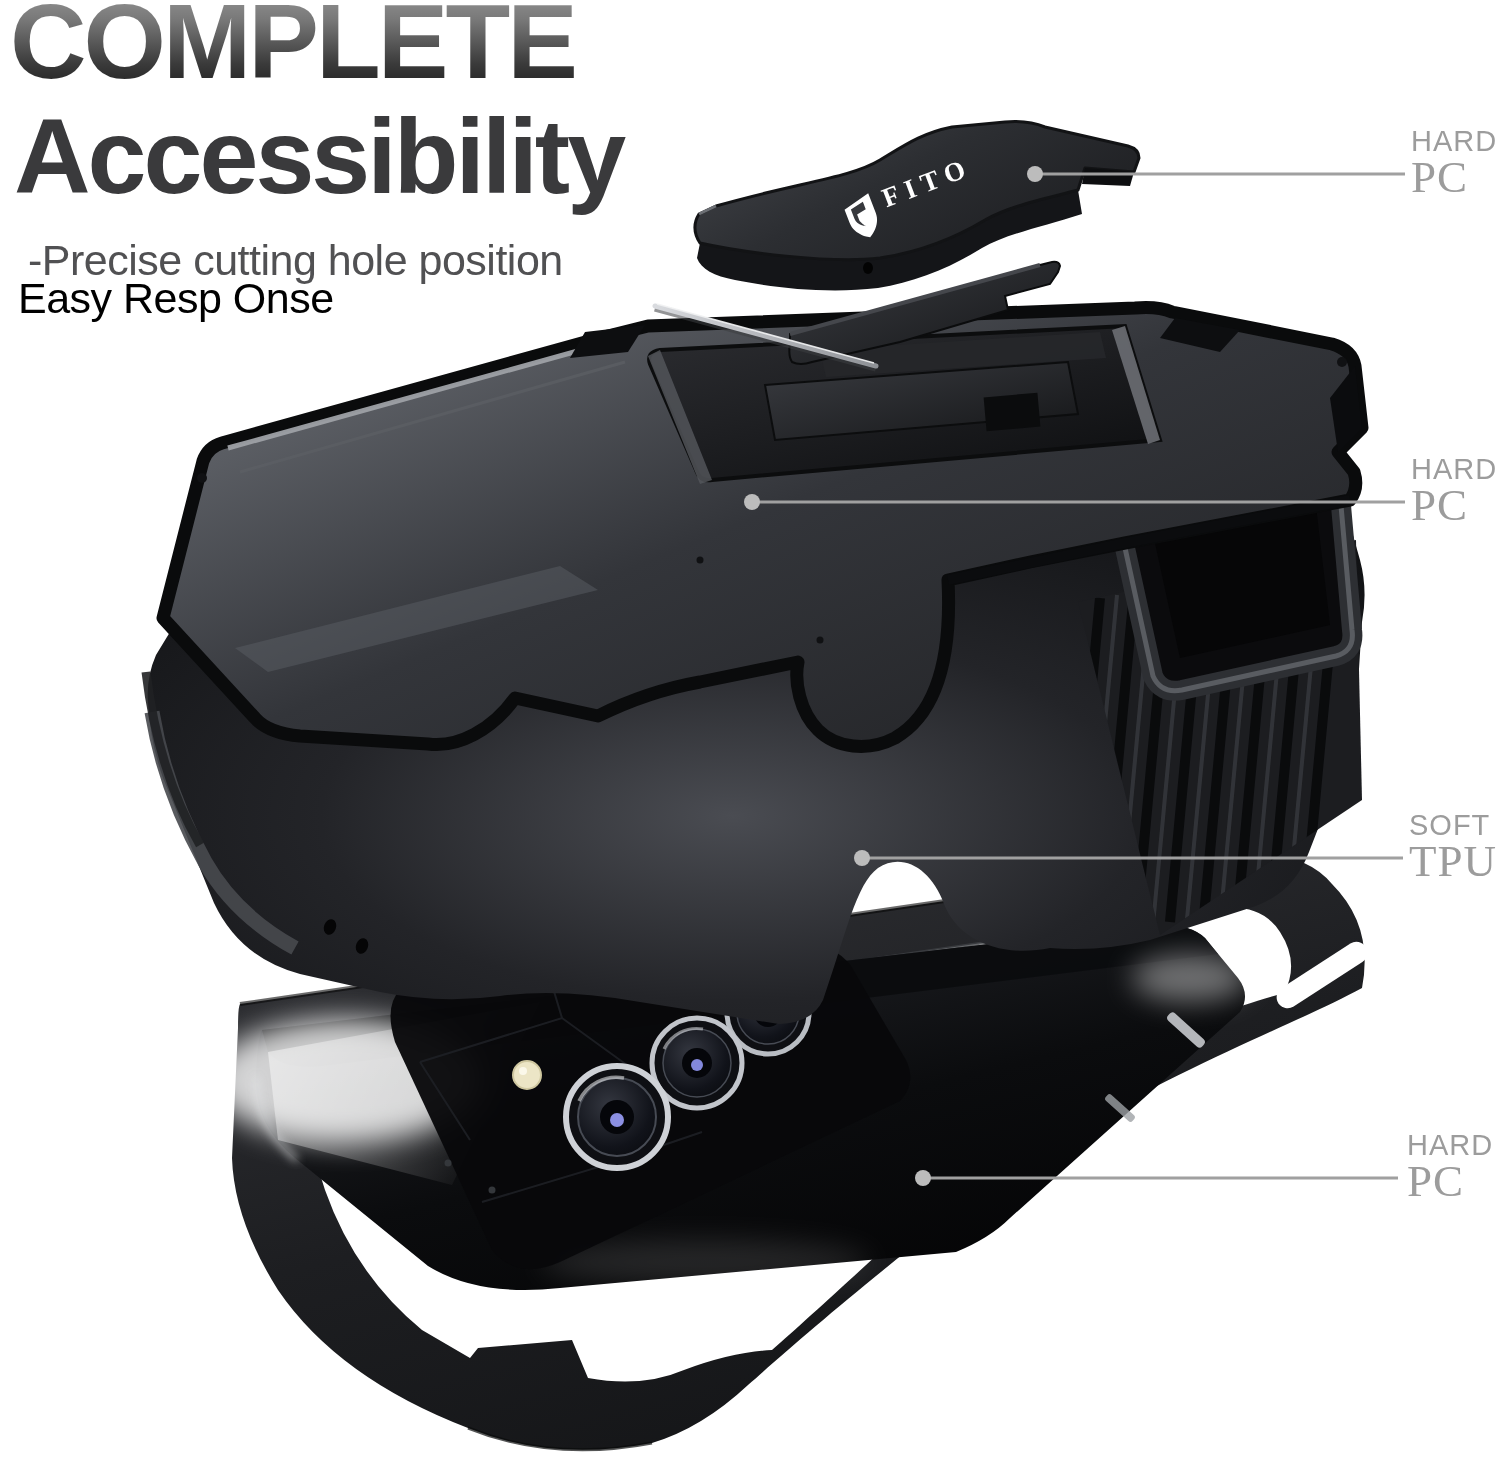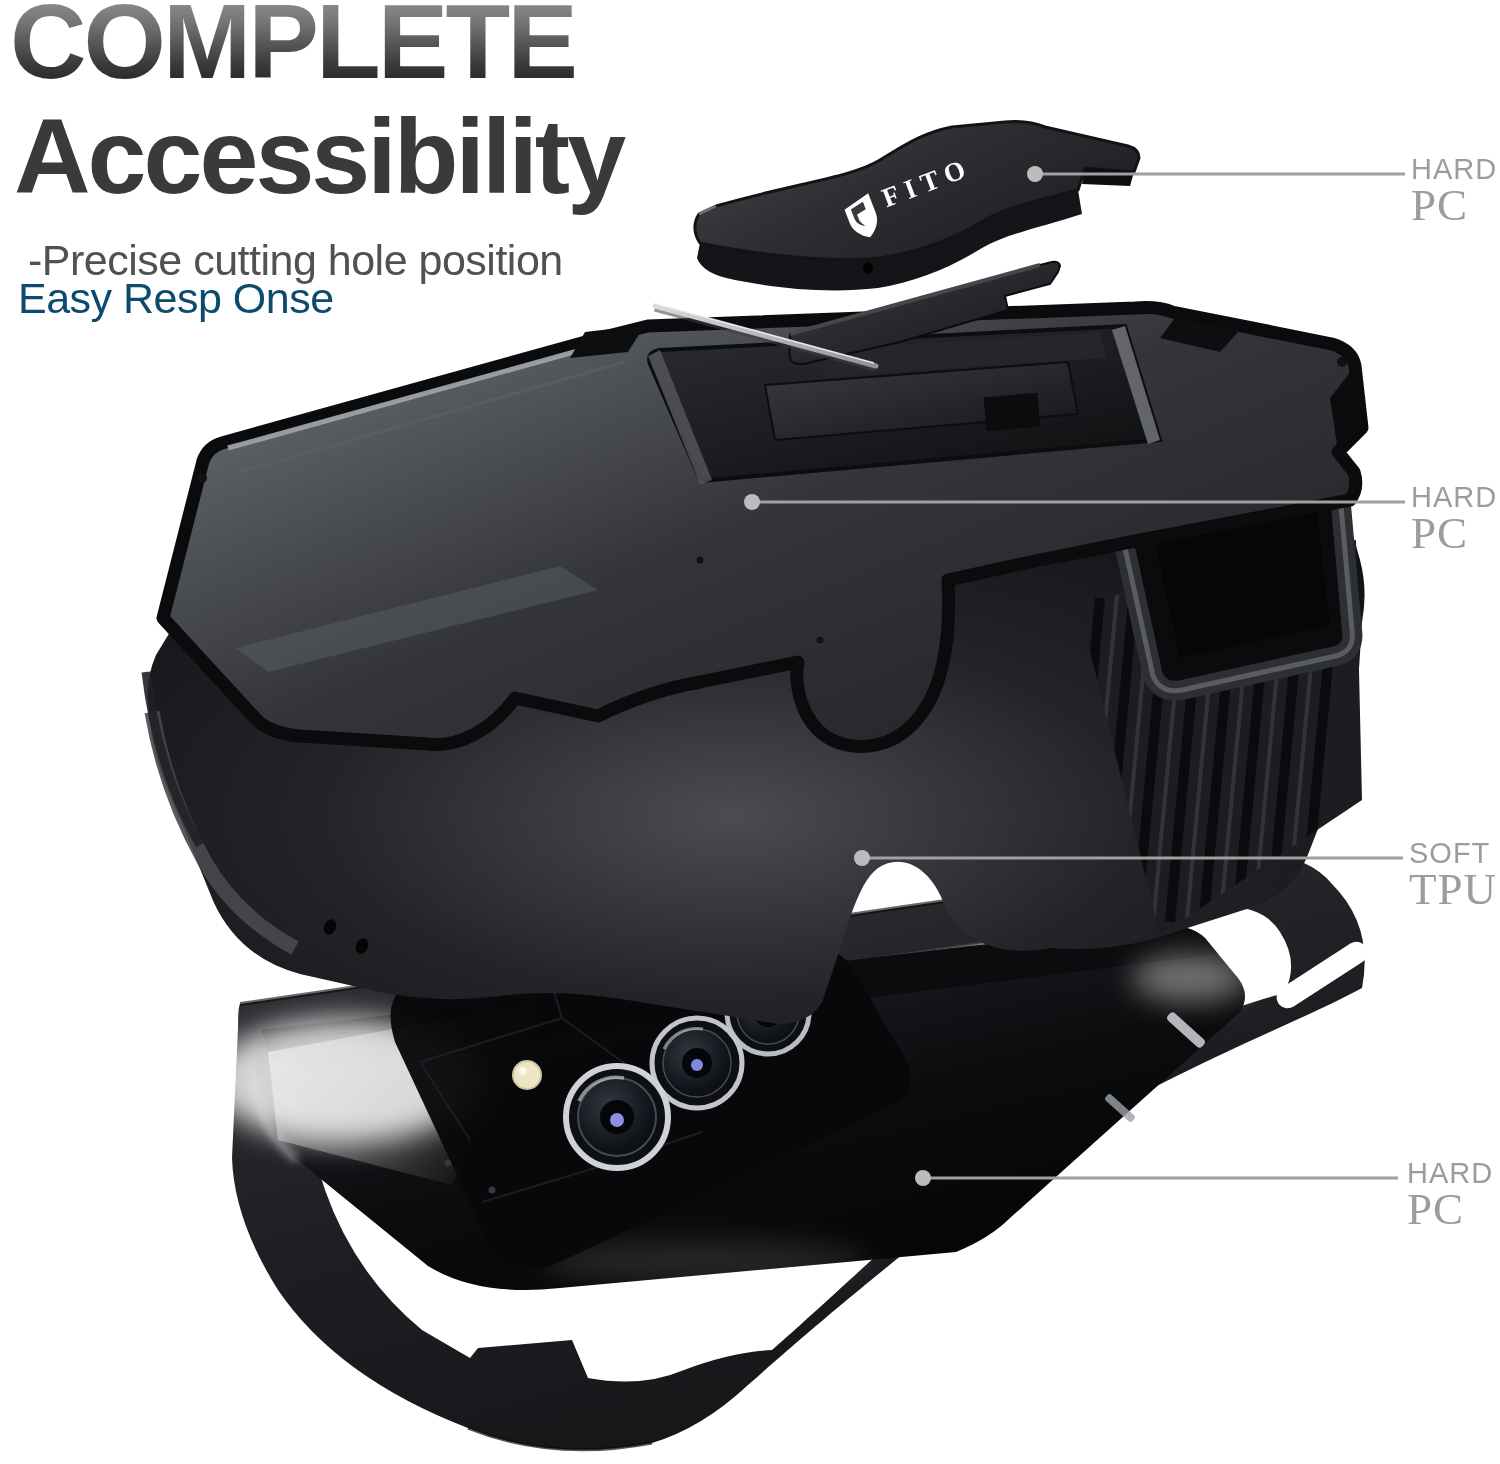--- a/index.html
+++ b/index.html
@@ -14,24 +14,24 @@
     font-weight:700;letter-spacing:-3px;color:#4a4a4a;white-space:nowrap;}
   @supports (-webkit-background-clip:text){
     .hero h1{background:linear-gradient(180deg,#979797 0%,#787878 30%,#3a3a3a 72%,#1d1d1d 100%);
       -webkit-background-clip:text;background-clip:text;color:transparent;}
   }
   .hero h2{position:absolute;left:0;top:99px;margin:4px;font-size:106px;line-height:1;
     font-weight:700;letter-spacing:-3px;color:#3a3a3c;white-space:nowrap;}
   .hero .sub1{position:absolute;left:0;top:221px;margin:18px;font-size:43px;line-height:1;
     color:#515153;letter-spacing:-0.5px;white-space:nowrap;}
   .hero .sub2{position:absolute;left:8px;top:277px;margin:0;font-size:43px;line-height:1;
-    color:#0c4a6e;letter-spacing:-0.5px;white-space:nowrap;}
+    color:#000000;letter-spacing:-0.5px;white-space:nowrap;}
 
   
-  .callout{position:absolute;color:#9c9c9c;margin-top:28px;}
+  .callout{position:absolute;color:#9c9c9c;}
   .callout .l1{display:block;font-size:29px;line-height:30px;letter-spacing:1px;}
   .callout .l2{display:block;font-size:45px;line-height:42px;letter-spacing:1px;font-family:Liberation Serif, serif;}
   .co-1{left:1411px;top:126px;}
   .co-2{left:1411px;top:454px;}
   .co-3{left:1409px;top:810px;}
   .co-4{left:1407px;top:1130px;}
 </style>
 </head>
 <body>
 

